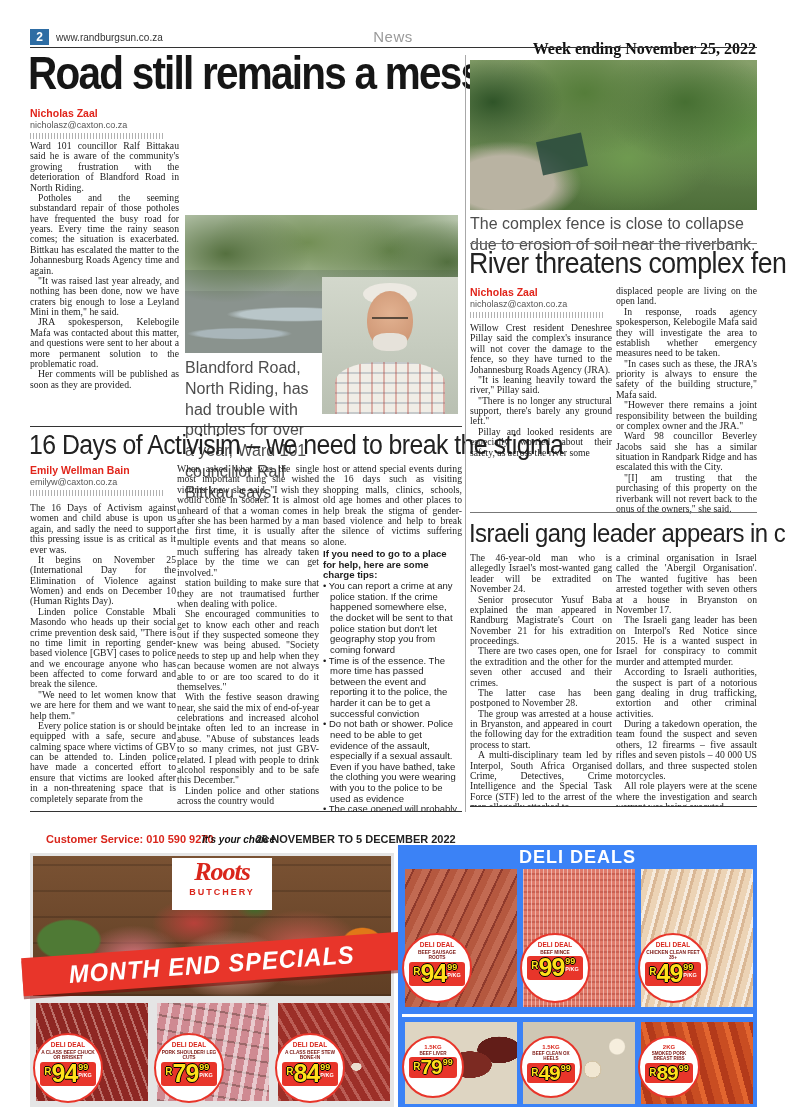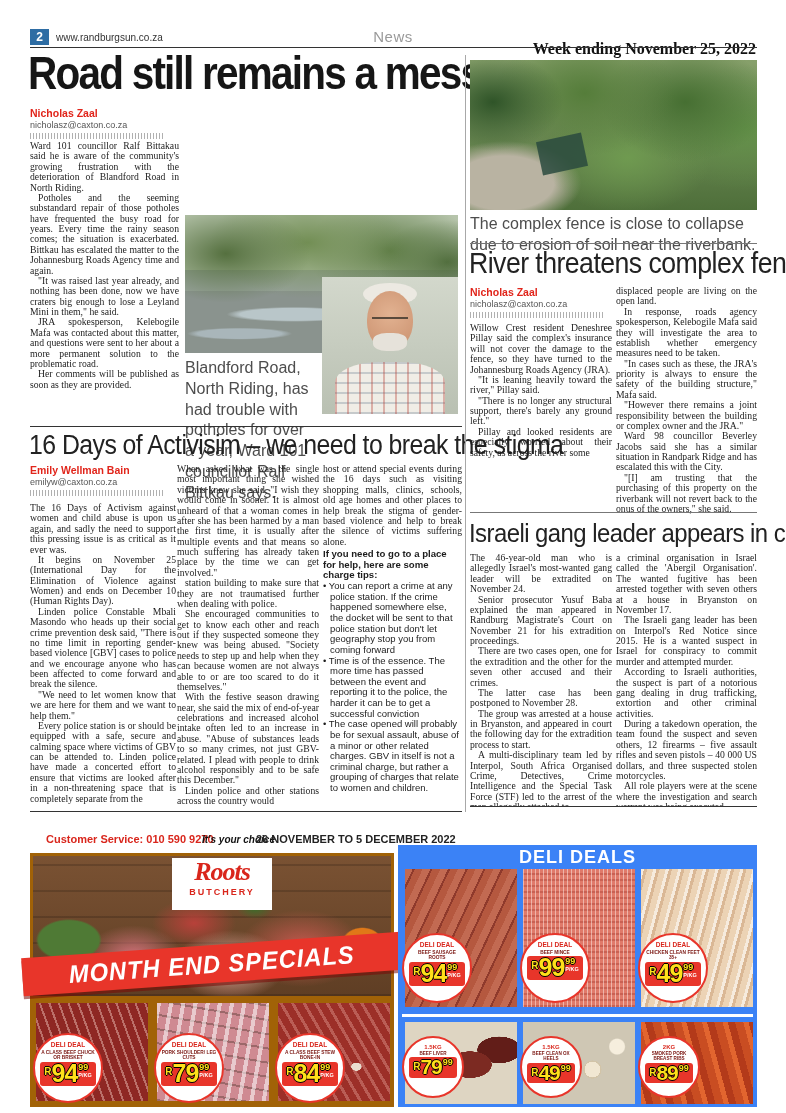--- a/index.html
+++ b/index.html
@@ -65,21 +65,21 @@
          background:
           repeating-linear-gradient(90deg,rgba(180,60,50,.35) 0 2px,transparent 2px 12px),
           repeating-linear-gradient(0deg,rgba(100,120,140,.3) 0 2px,transparent 2px 10px),#f0ede6;}
   
   .advert{left:30px;top:829px;width:727px;height:278px;}
   .ad-strip{position:absolute;left:0;top:0;width:100%;height:22px;background:#fff;
             font-family:"Liberation Sans",sans-serif;}
   .ad-cs{position:absolute;left:16px;top:4px;font-weight:bold;font-size:11px;color:#d9261c;}
   .ad-tag{position:absolute;left:172px;top:5px;font-style:italic;font-weight:bold;font-size:10px;color:#111;}
   .ad-range{position:absolute;left:226px;top:4px;font-weight:bold;font-size:11px;color:#222;}
-  .ad-left{position:absolute;left:0;top:24px;width:364px;height:254px;background:#a16207;}
+  .ad-left{position:absolute;left:0;top:24px;width:364px;height:254px;background:#e5e5e5;}
   .collage{position:absolute;left:3px;top:3px;right:3px;height:140px;background-color:#6e4a2d;background-image:
      radial-gradient(55px 35px at 10% 60%,#4f7a35 0 55%,transparent 60%),
      radial-gradient(34px 26px at 92% 62%,#e07818 0 55%,transparent 60%),
      radial-gradient(70px 45px at 28% 72%,#d4737d,transparent 70%),
      radial-gradient(80px 50px at 55% 78%,#e8a8a0,transparent 70%),
      radial-gradient(90px 55px at 75% 66%,#c85a50,transparent 70%),
      radial-gradient(60px 35px at 45% 48%,#b8413a,transparent 70%),
      radial-gradient(26px 14px at 62% 38%,#3f6b2a,transparent 70%),
      repeating-linear-gradient(0deg,rgba(0,0,0,.16) 0 2px,transparent 2px 26px),
      linear-gradient(#7a5233,#5f3e24);}
@@ -194,20 +194,21 @@
       <p>Linden police and other stations across the country would</p>
     </div>
   <div class="abs" style="left:323px;top:464px;width:139px;height:347px;overflow:hidden;">
     <div class="serif-col">
         <p>host or attend special events during the 16 days such as visiting shopping malls, clinics, schools, old age homes and other places to help break the stigma of gender-based violence and help to break the silence of victims suffering alone.</p>
       </div>
     <p class="tips-head">If you need to go to a place for help, here are some charge tips:</p>
     <div class="tips">
         <p>• You can report a crime at any police station. If the crime happened somewhere else, the docket will be sent to that police station but don't let geography stop you from coming forward</p>
         <p>• Time is of the essence. The more time has passed between the event and reporting it to the police, the harder it can be to get a successful conviction</p>
+        <p>• Do not bath or shower. Police need to be able to get evidence of the assault, especially if a sexual assault. Even if you have bathed, take the clothing you were wearing with you to the police to be used as evidence</p>
         <p>• The case opened will probably be for sexual assault, abuse of a minor or other related charges. GBV in itself is not a criminal charge, but rather a grouping of charges that relate to women and children.</p>
       </div>
   </div>
   <div class="abs hrule" style="left:30px;top:811px;width:432px;"></div>
 
   <div class="abs vrule" style="left:465px;top:55px;height:757px;"></div>
 
   <div class="abs photo river-photo" style="left:470px;top:60px;width:287px;height:150px;">
     <div class="fence"></div>
   </div>

